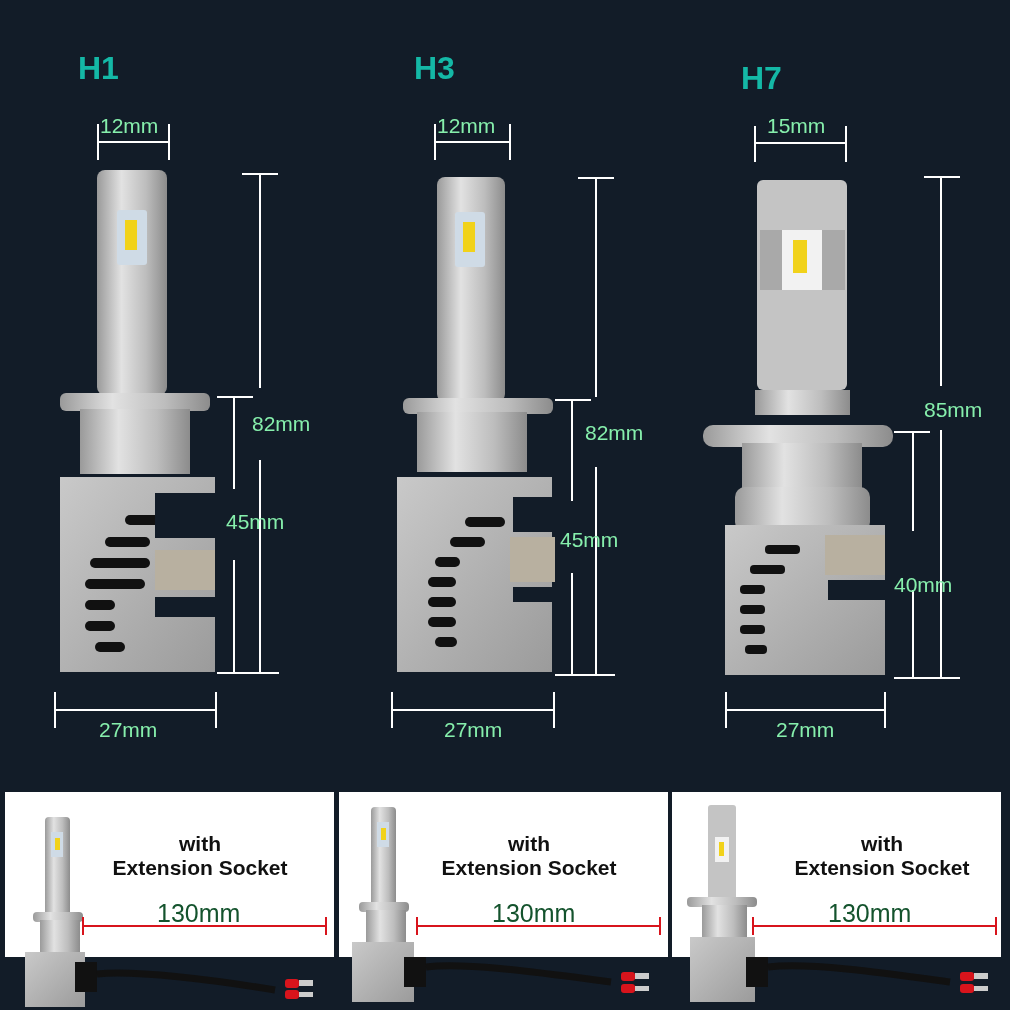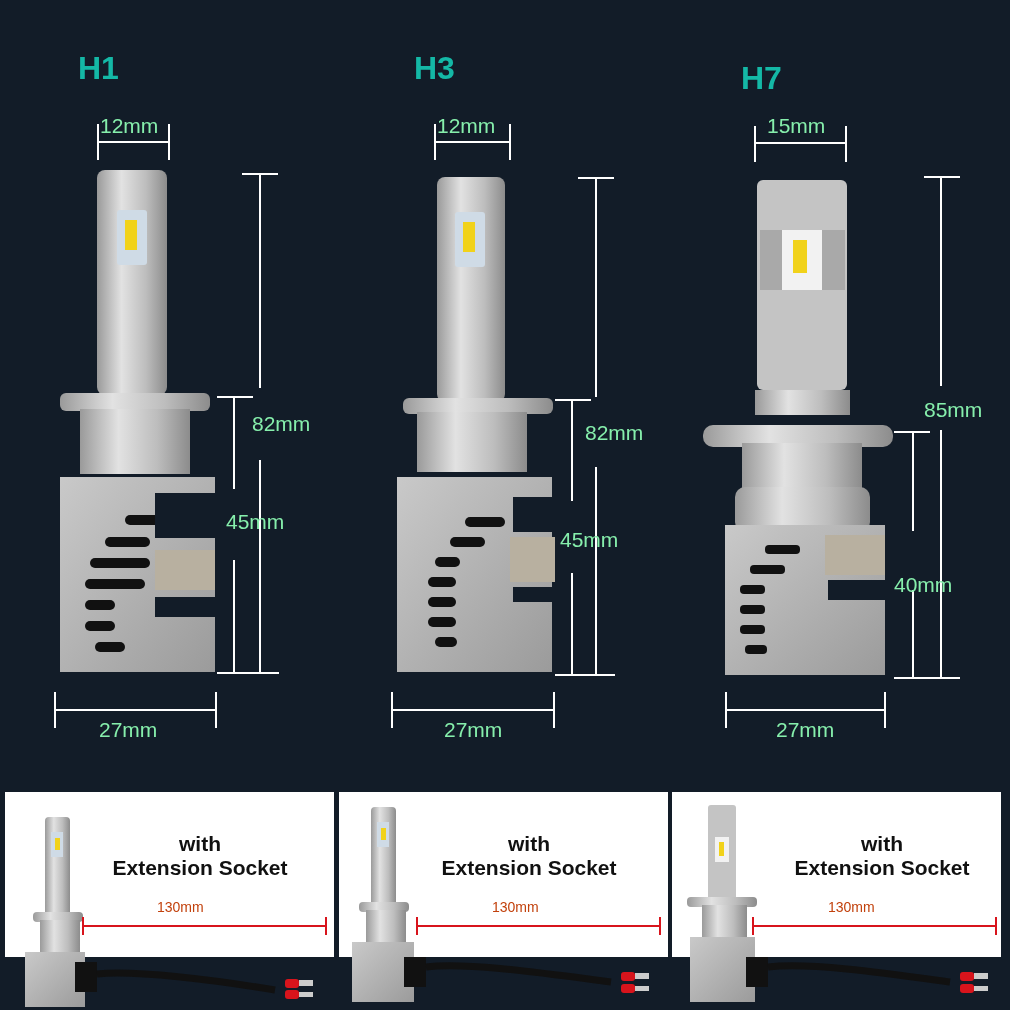--- a/index.html
+++ b/index.html
@@ -2,21 +2,21 @@
 <html><head>
 <meta charset="utf-8">
 <style>
   html,body{margin:0;padding:0;}
   body{width:1010px;height:1010px;background:#121c28;position:relative;overflow:hidden;font-family:"Liberation Sans",sans-serif;}
   .title{position:absolute;font-weight:bold;font-size:32px;color:#14b8a6;width:120px;}
   .lbl{position:absolute;color:#86efac;font-size:21px;white-space:nowrap;}
   .line{position:absolute;background:#ffffff;}
   .panel{position:absolute;background:#ffffff;top:769px;height:165px;margin-top:23px;}
   .ptext{position:absolute;font-weight:bold;color:#111;font-size:21px;text-align:center;line-height:24px;}
-  .red{position:absolute;color:#c2410c;font-size:14px;}
+  .red{position:absolute;color:#14532d;font-size:25px;}
   .rline{position:absolute;background:#d8141c;}
   svg{position:absolute;overflow:visible;}
 </style>
 </head>
 <body>
 
 <div class="title" style="left:78px;top:50px;">H1</div>
 <div class="lbl" style="left:100px;top:114px;">12mm</div>
 <div class="line" style="left:98px;top:141px;width:71px;height:2px;"></div>
 <div class="line" style="left:97px;top:124px;width:2px;height:36px;"></div>

